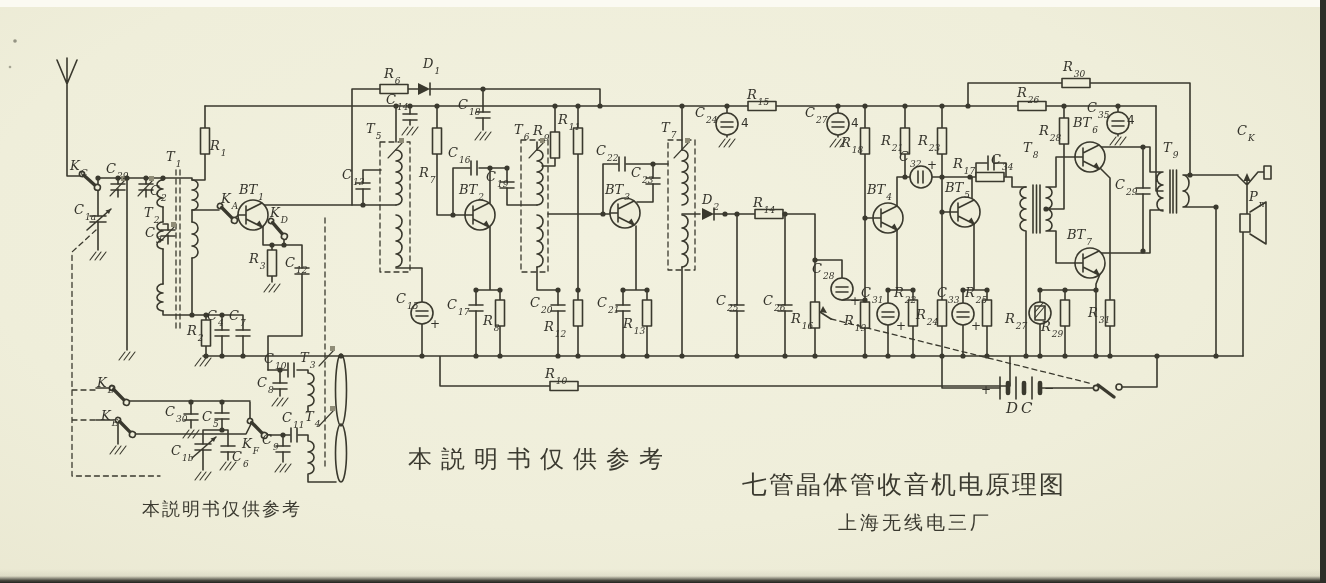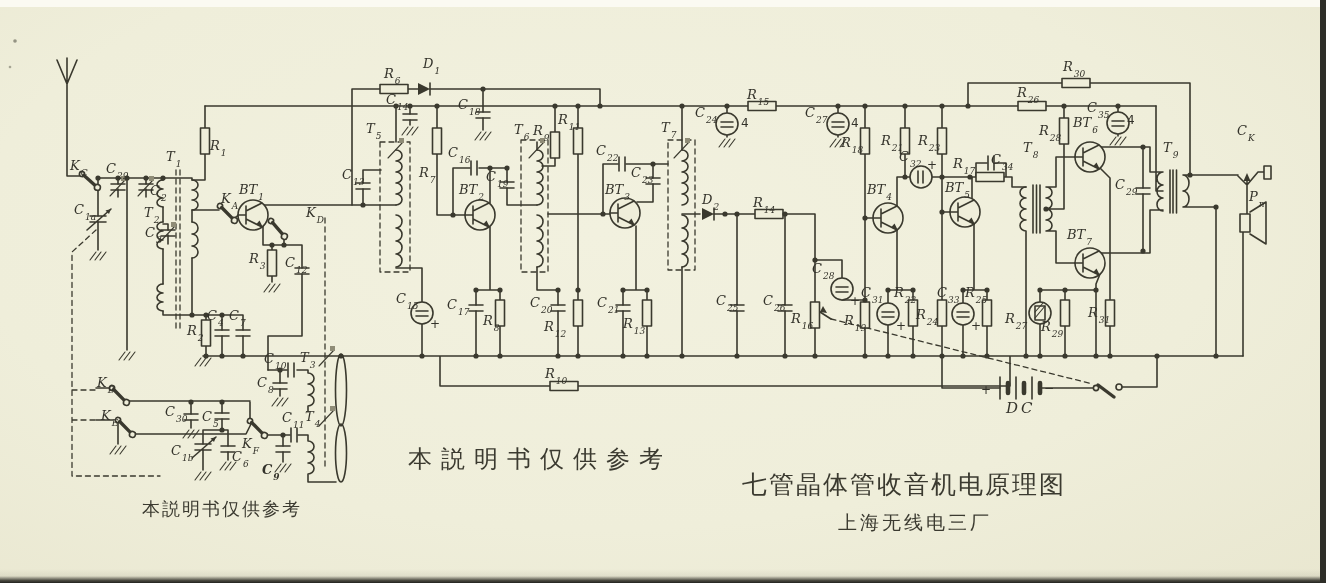--- a/index.html
+++ b/index.html
@@ -347,34 +347,34 @@
       <span class="lbl" style="left: 70px; top: 158px;">K<sub>C</sub></span>
       <span class="lbl" style="left: 106px; top: 161px;">C<sub>29</sub></span>
       <span class="lbl" style="left: 150px; top: 183px;">C<sub>2</sub></span>
       <span class="lbl" style="left: 74px; top: 202px;">C<sub>1a</sub></span>
       <span class="lbl" style="left: 166px; top: 149px;">T<sub>1</sub></span>
       <span class="lbl" style="left: 144px; top: 205px;">T<sub>2</sub></span>
       <span class="lbl" style="left: 145px; top: 225px;">C<sub>3</sub></span>
       <span class="lbl" style="left: 210px; top: 138px;">R<sub>1</sub></span>
       <span class="lbl" style="left: 239px; top: 182px;">BT<sub>1</sub></span>
       <span class="lbl" style="left: 221px; top: 191px;">K<sub>A</sub></span>
-      <span class="lbl" style="left: 270px; top: 205px; padding-left: 36px;">K<sub>D</sub></span>
+      <span class="lbl" style="left: 270px; top: 205px;">K<sub>D</sub></span>
       <span class="lbl" style="left: 249px; top: 251px;">R<sub>3</sub></span>
       <span class="lbl" style="left: 285px; top: 255px;">C<sub>12</sub></span>
       <span class="lbl" style="left: 187px; top: 323px;">R<sub>2</sub></span>
       <span class="lbl" style="left: 207px; top: 308px;">C<sub>4</sub></span>
       <span class="lbl" style="left: 229px; top: 308px;">C<sub>7</sub></span>
       <span class="lbl" style="left: 97px; top: 375px;">K<sub>B</sub></span>
       <span class="lbl" style="left: 101px; top: 408px;">K<sub>E</sub></span>
       <span class="lbl" style="left: 165px; top: 404px;">C<sub>30</sub></span>
       <span class="lbl" style="left: 202px; top: 409px;">C<sub>5</sub></span>
       <span class="lbl" style="left: 171px; top: 443px;">C<sub>1b</sub></span>
       <span class="lbl" style="left: 232px; top: 449px;">C<sub>6</sub></span>
       <span class="lbl" style="left: 242px; top: 436px;">K<sub>F</sub></span>
-      <span class="lbl" style="left: 262px; top: 462px; font-weight: bold;">C<sub>9</sub></span>
+      <span class="lbl" style="left: 262px; top: 432px;">C<sub>9</sub></span>
       <span class="lbl" style="left: 282px; top: 410px;">C<sub>11</sub></span>
       <span class="lbl" style="left: 305px; top: 409px;">T<sub>4</sub></span>
       <span class="lbl" style="left: 264px; top: 351px;">C<sub>10</sub></span>
       <span class="lbl" style="left: 257px; top: 375px;">C<sub>8</sub></span>
       <span class="lbl" style="left: 300px; top: 350px;">T<sub>3</sub></span>
       <span class="lbl" style="left: 384px; top: 66px;">R<sub>6</sub></span>
       <span class="lbl" style="left: 423px; top: 56px;">D<sub>1</sub></span>
       <span class="lbl" style="left: 386px; top: 92px;">C<sub>14</sub></span>
       <span class="lbl" style="left: 366px; top: 121px; text-align: center;">T<sub>5</sub></span>
       <span class="lbl" style="left: 342px; top: 167px;">C<sub>13</sub></span>

